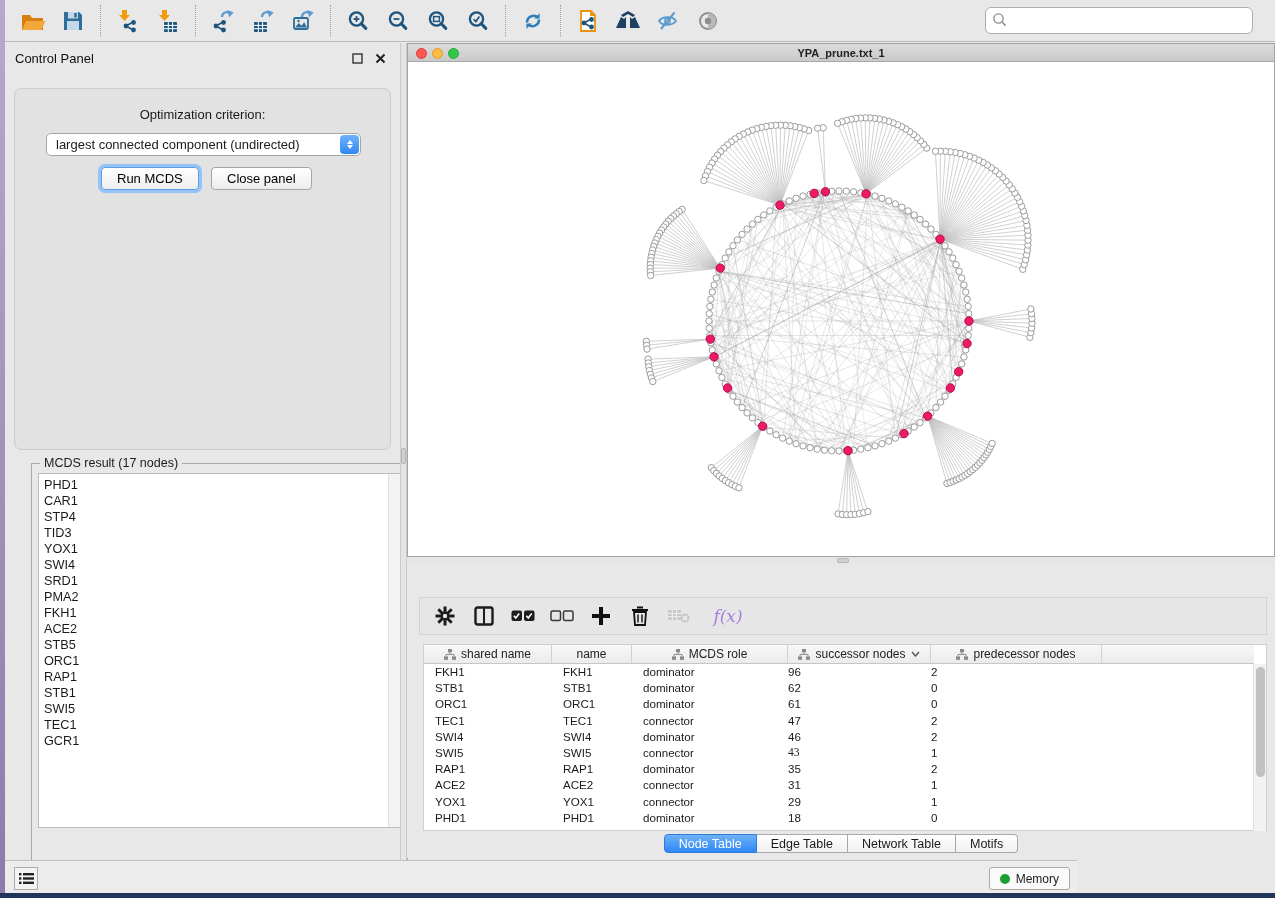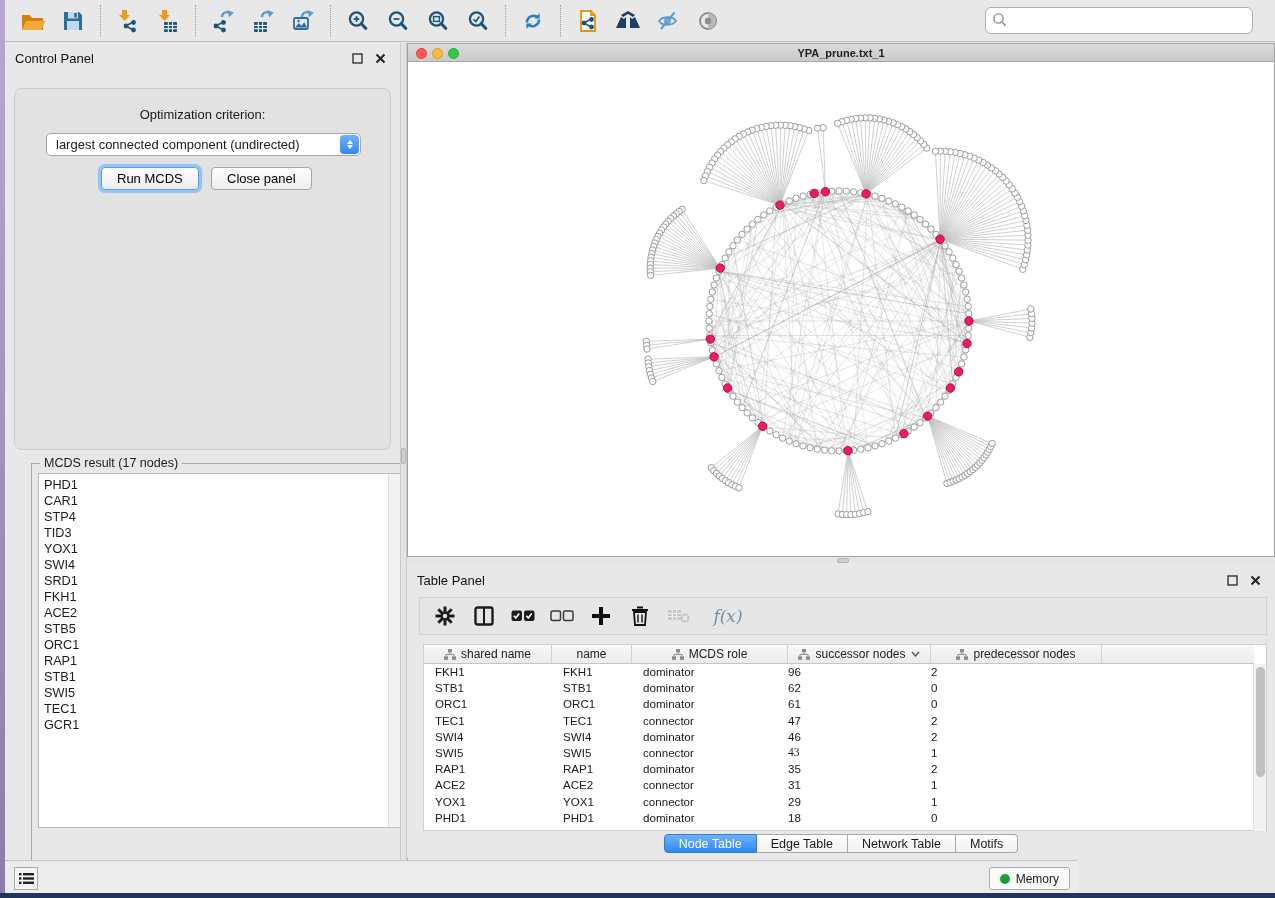--- a/index.html
+++ b/index.html
@@ -313,20 +313,21 @@
     <div id="mcds-group">
       <div id="mcds-title">MCDS result (17 nodes)</div>
       <div id="mcds-list">
           <div class="mcds-item">PHD1</div>
           <div class="mcds-item">CAR1</div>
           <div class="mcds-item">STP4</div>
           <div class="mcds-item">TID3</div>
           <div class="mcds-item">YOX1</div>
           <div class="mcds-item">SWI4</div>
           <div class="mcds-item">SRD1</div>
+          <div class="mcds-item">PMA2</div>
           <div class="mcds-item">FKH1</div>
           <div class="mcds-item">ACE2</div>
           <div class="mcds-item">STB5</div>
           <div class="mcds-item">ORC1</div>
           <div class="mcds-item">RAP1</div>
           <div class="mcds-item">STB1</div>
           <div class="mcds-item">SWI5</div>
           <div class="mcds-item">TEC1</div>
           <div class="mcds-item">GCR1</div>
         </div>
@@ -1042,34 +1043,20 @@
             <circle cx="440.06834158673627" cy="388.6833265337772" r="4.2" fill="#ee1a66" stroke="#b30d4e" stroke-width="1"></circle>
           </g>
         </svg></div>
   </div>
 
   <div id="hsplit">
       <div class="grip"></div>
     </div>
 
   <div id="table-panel">
-    <div class="panel-head">
-      <span>Table Panel</span>
-      <span class="spacer"></span>
-      <span class="wico">
-        <svg width="11" height="11" viewBox="0 0 11 11">
-            <rect x="1" y="1" width="9" height="9" fill="none" stroke="#333" stroke-width="1.4"></rect>
-          </svg>
-      </span>
-      <span class="wico">
-        <svg width="11" height="11" viewBox="0 0 11 11">
-            <path d="M1.5 1.5l8 8M9.5 1.5l-8 8" stroke="#222" stroke-width="2"></path>
-          </svg>
-      </span>
-    </div>
     <div id="tt-bar">
         <div class="tt-btn">
           <svg width="22" height="22" viewBox="0 0 22 22">
             <g fill="#1c1c1c">
               <circle cx="11" cy="11" r="4.6"></circle>
               <g stroke="#1c1c1c" stroke-width="3">
                 <line x1="11" y1="1.5" x2="11" y2="20.5"></line>
                 <line x1="1.5" y1="11" x2="20.5" y2="11"></line>
                 <line x1="4.3" y1="4.3" x2="17.7" y2="17.7"></line>
                 <line x1="17.7" y1="4.3" x2="4.3" y2="17.7"></line>
@@ -1125,21 +1112,21 @@
                   <line x1="4.3" y1="0" x2="4.3" y2="10"></line>
                   <line x1="8.6" y1="0" x2="8.6" y2="10"></line>
                 </g>
               </g>
               <circle cx="18" cy="11" r="4.5" fill="#a9a9a9"></circle>
               <path d="M15.8 8.8l4.4 4.4M20.2 8.8l-4.4 4.4" stroke="#fff" stroke-width="1.4"></path>
             </g>
           </svg>
         </div>
         <div class="tt-btn dis">
-          <span style="font-family:'DejaVu Serif',serif;font-style:italic;font-size:17px;color:#0c4a6e;margin-left:20px;">f(x)</span>
+          <span style="font-family:'DejaVu Serif',serif;font-style:italic;font-size:17px;color:#6d28d9;margin-left:20px;">f(x)</span>
         </div>
       </div>
     <div id="tbl">
       <div id="tbl-header">
           <div class="th" style="width: 128px;">
             <span class="colicon">
               <svg width="12" height="11" viewBox="0 0 12 11">
                 <g fill="#8a8a8a">
                   <rect x="4" y="0" width="4" height="3.4"></rect>
                   <rect x="0" y="7.4" width="4" height="3.4"></rect>

